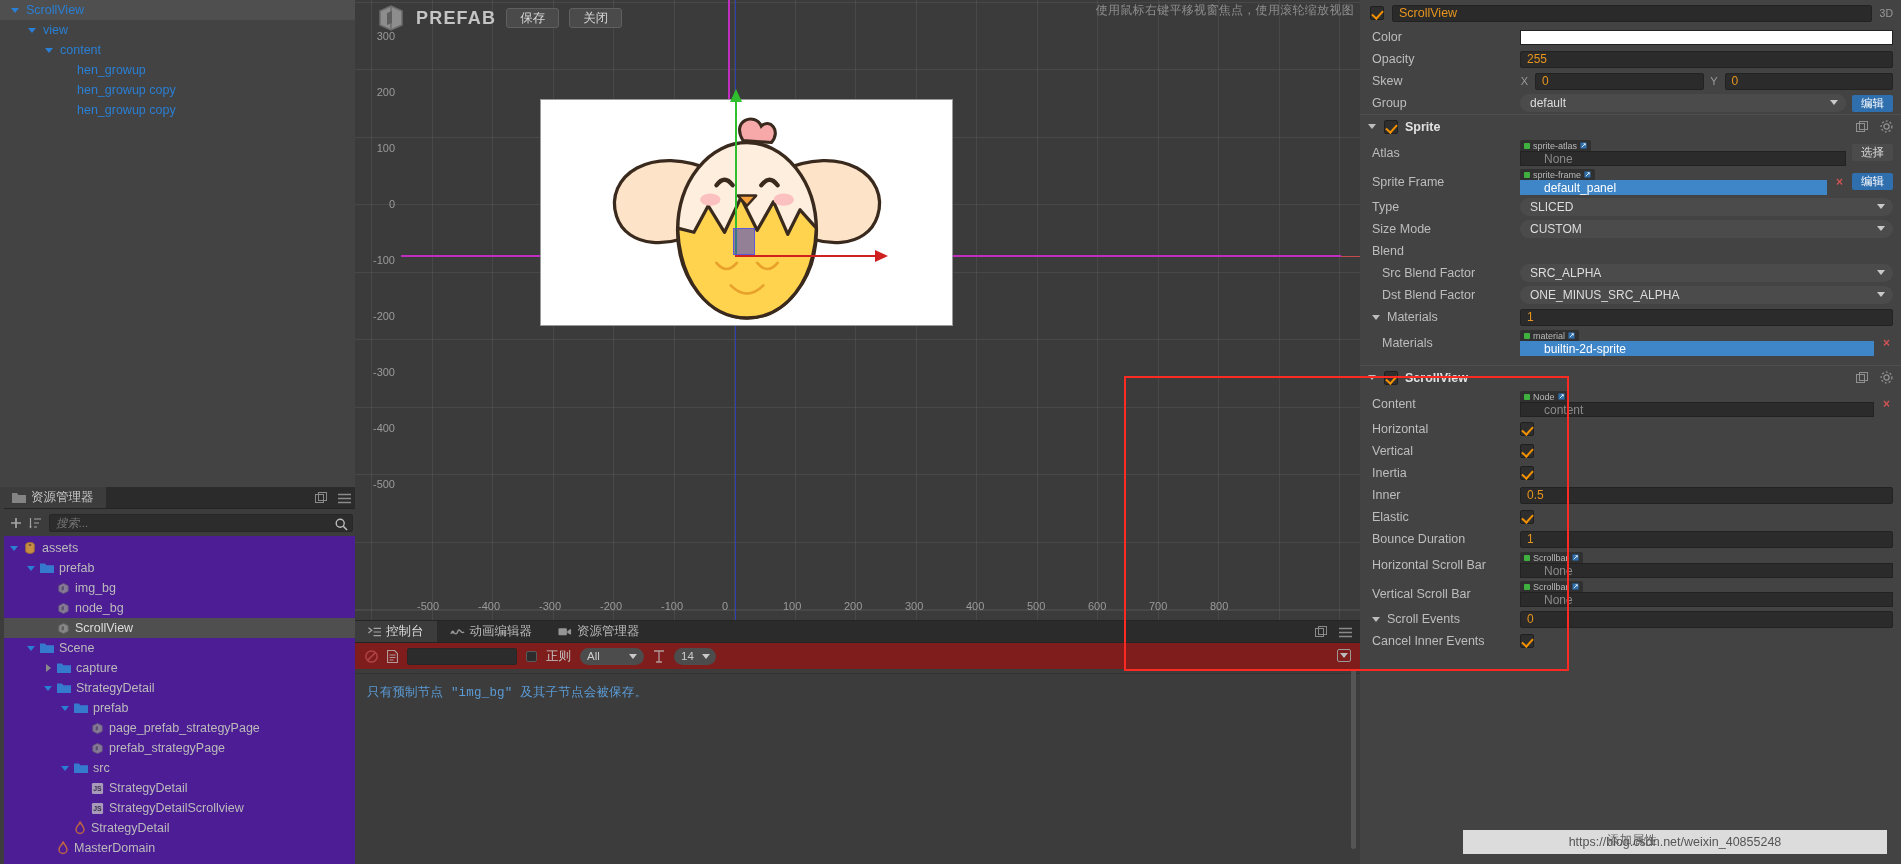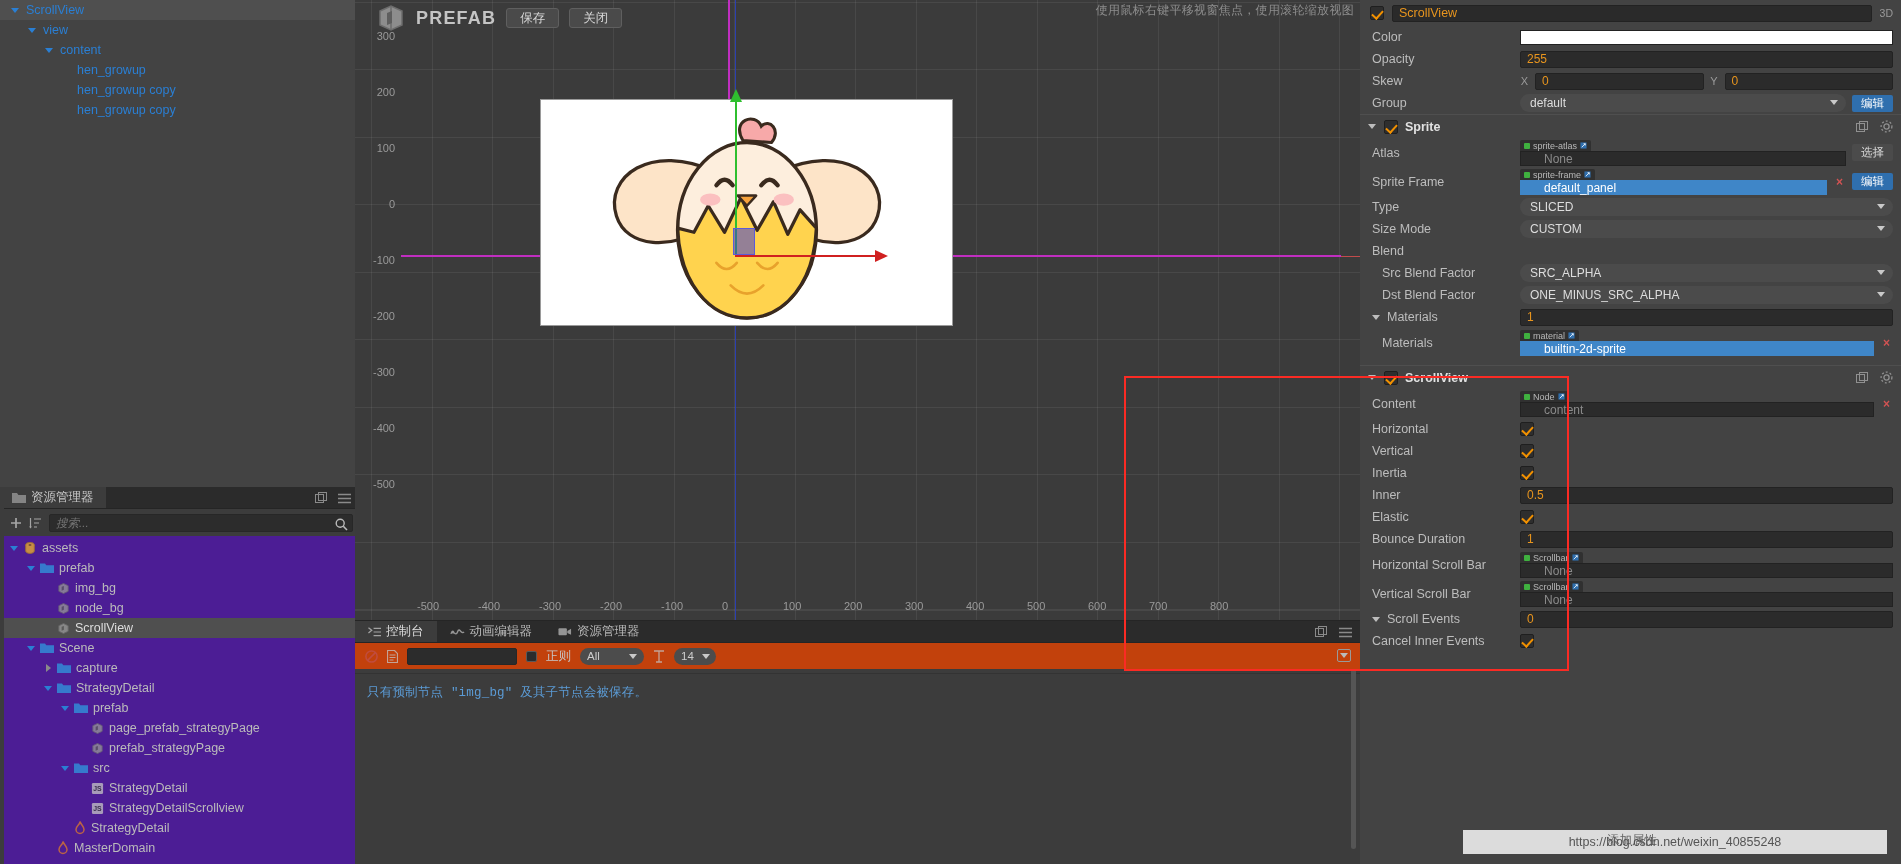--- a/index.html
+++ b/index.html
@@ -109,21 +109,21 @@
 
   
   .console { position:absolute; left:355px; top:620px; width:1005px; height:244px;
     background:#3c3c3c; border-top:1px solid #252525; }
   .cons-tabbar { height:22px; background:#2b2b2b; display:flex; position:relative;
     border-bottom:1px solid #252525; }
   .cons-tab { display:flex; align-items:center; gap:5px; padding:0 13px;
     font-size:12.5px; color:#b9b9b9; }
   .cons-tab.active { background:#3c3c3c; color:#dedede; }
   .cons-toolbar { height:26px; display:flex; align-items:center; gap:9px;
-    padding:4px 10px; background:#c2410c; }
+    padding:4px 10px; background:#7f1d1d; }
   .cons-inp { width:110px; height:17px; background:#2c2c2c; border:1px solid #272727;
     border-radius:2px; }
   .cbox { width:11px; height:11px; background:#2c2c2c; border:1px solid #5a5a5a;
     border-radius:2px; }
   .cpill { height:17px; background:#4c4c4c; border-radius:9px; display:flex;
     align-items:center; gap:8px; padding:0 7px; font-size:11.5px; color:#ccc; }
   .cons-body { padding:10px 12px; font-size:12.5px; color:#5b9bd5;
     font-family:"Liberation Mono", monospace; letter-spacing:.2px; }
   .cons-sep { height:1px; background:#333; margin-top:4px; }
   .cons-scroll { position:absolute; right:4px; top:48px; width:5px; height:180px;

